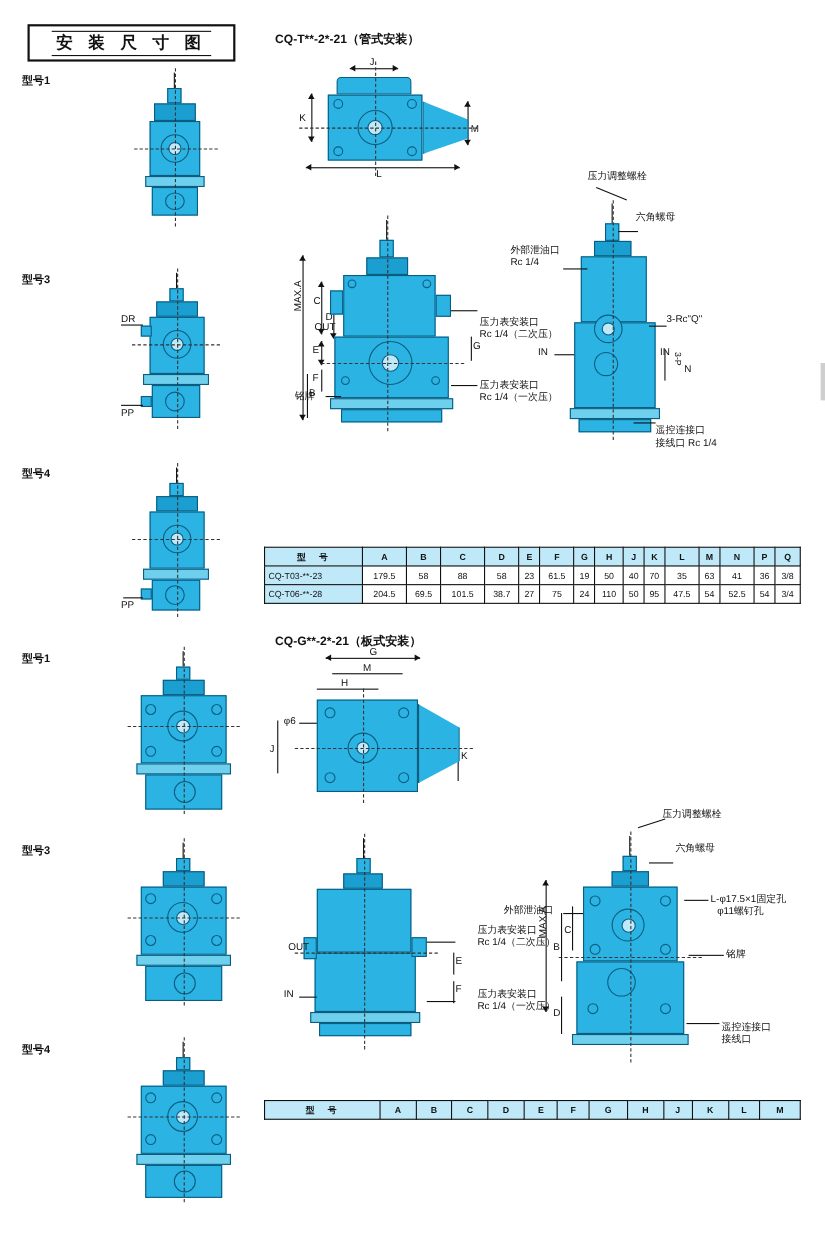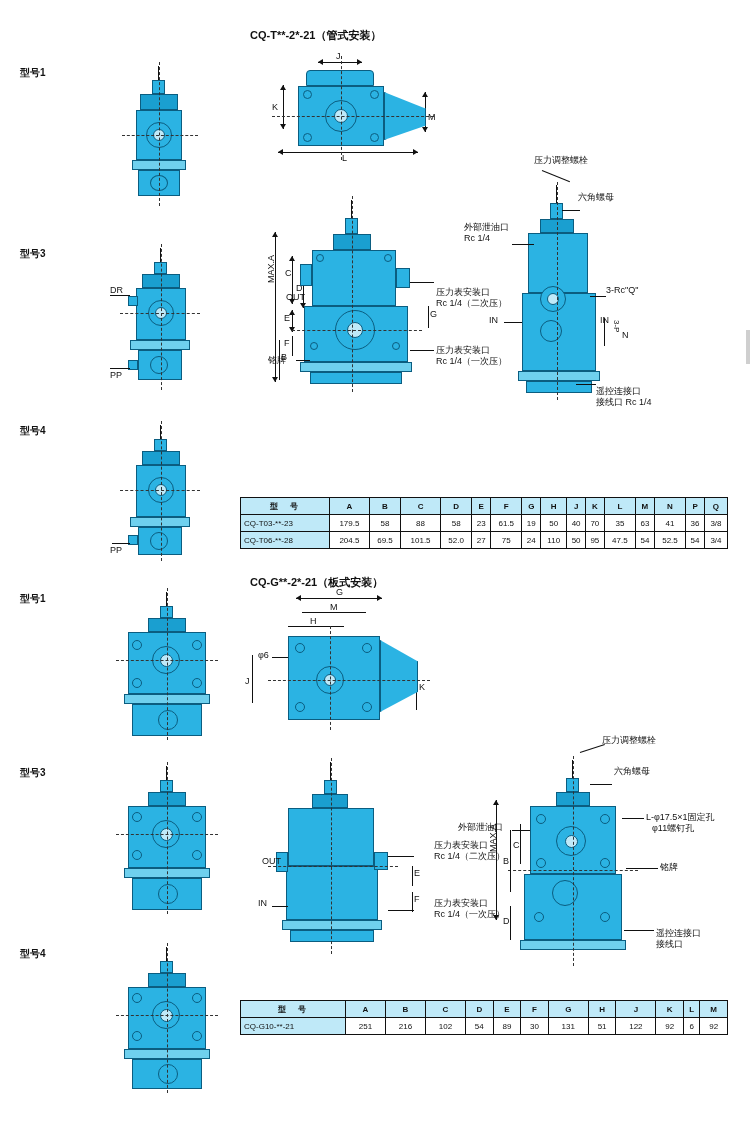--- a/index.html
+++ b/index.html
@@ -55,20 +55,23 @@
   table.dim th.first{background:#bfe9f8;letter-spacing:2px;}
 
   
   .edge-tab{position:absolute;right:0;top:330px;width:4px;height:34px;background:#cfcfcf;}
 </style>
 </head>
 <body>
 
 <div class="page">
 
+  <div class="title-box">
+    <div class="inner">安 装 尺 寸 图</div>
+  </div>
   <div class="edge-tab"></div>
 
   <div class="modelno" style="left:20px;top:66px;">型号1</div>
   <div class="modelno" style="left:20px;top:247px;">型号3</div>
   <div class="modelno" style="left:20px;top:424px;">型号4</div>
   <div class="modelno" style="left:20px;top:592px;">型号1</div>
   <div class="modelno" style="left:20px;top:766px;">型号3</div>
   <div class="modelno" style="left:20px;top:947px;">型号4</div>
 
   <div class="sect-title" style="left:250px;top:28px;">CQ-T**-2*-21（管式安装）</div>
@@ -343,21 +346,21 @@
         <td>63</td>
         <td>41</td>
         <td>36</td>
         <td>3/8</td>
       </tr>
       <tr>
         <td class="first">CQ-T06-**-28</td>
         <td>204.5</td>
         <td>69.5</td>
         <td>101.5</td>
-        <td>52.0</td>
+        <td>38.7</td>
         <td>27</td>
         <td>75</td>
         <td>24</td>
         <td>110</td>
         <td>50</td>
         <td>95</td>
         <td>47.5</td>
         <td>54</td>
         <td>52.5</td>
         <td>54</td>
@@ -486,31 +489,16 @@
         <th>F</th>
         <th>G</th>
         <th>H</th>
         <th>J</th>
         <th>K</th>
         <th>L</th>
         <th>M</th>
       </tr>
     </thead>
     <tbody>
-      <tr>
-        <td class="first">CQ-G10-**-21</td>
-        <td>251</td>
-        <td>216</td>
-        <td>102</td>
-        <td>54</td>
-        <td>89</td>
-        <td>30</td>
-        <td>131</td>
-        <td>51</td>
-        <td>122</td>
-        <td>92</td>
-        <td>6</td>
-        <td>92</td>
-      </tr>
     </tbody>
   </table>
 
 </div>
 
 </body></html>

